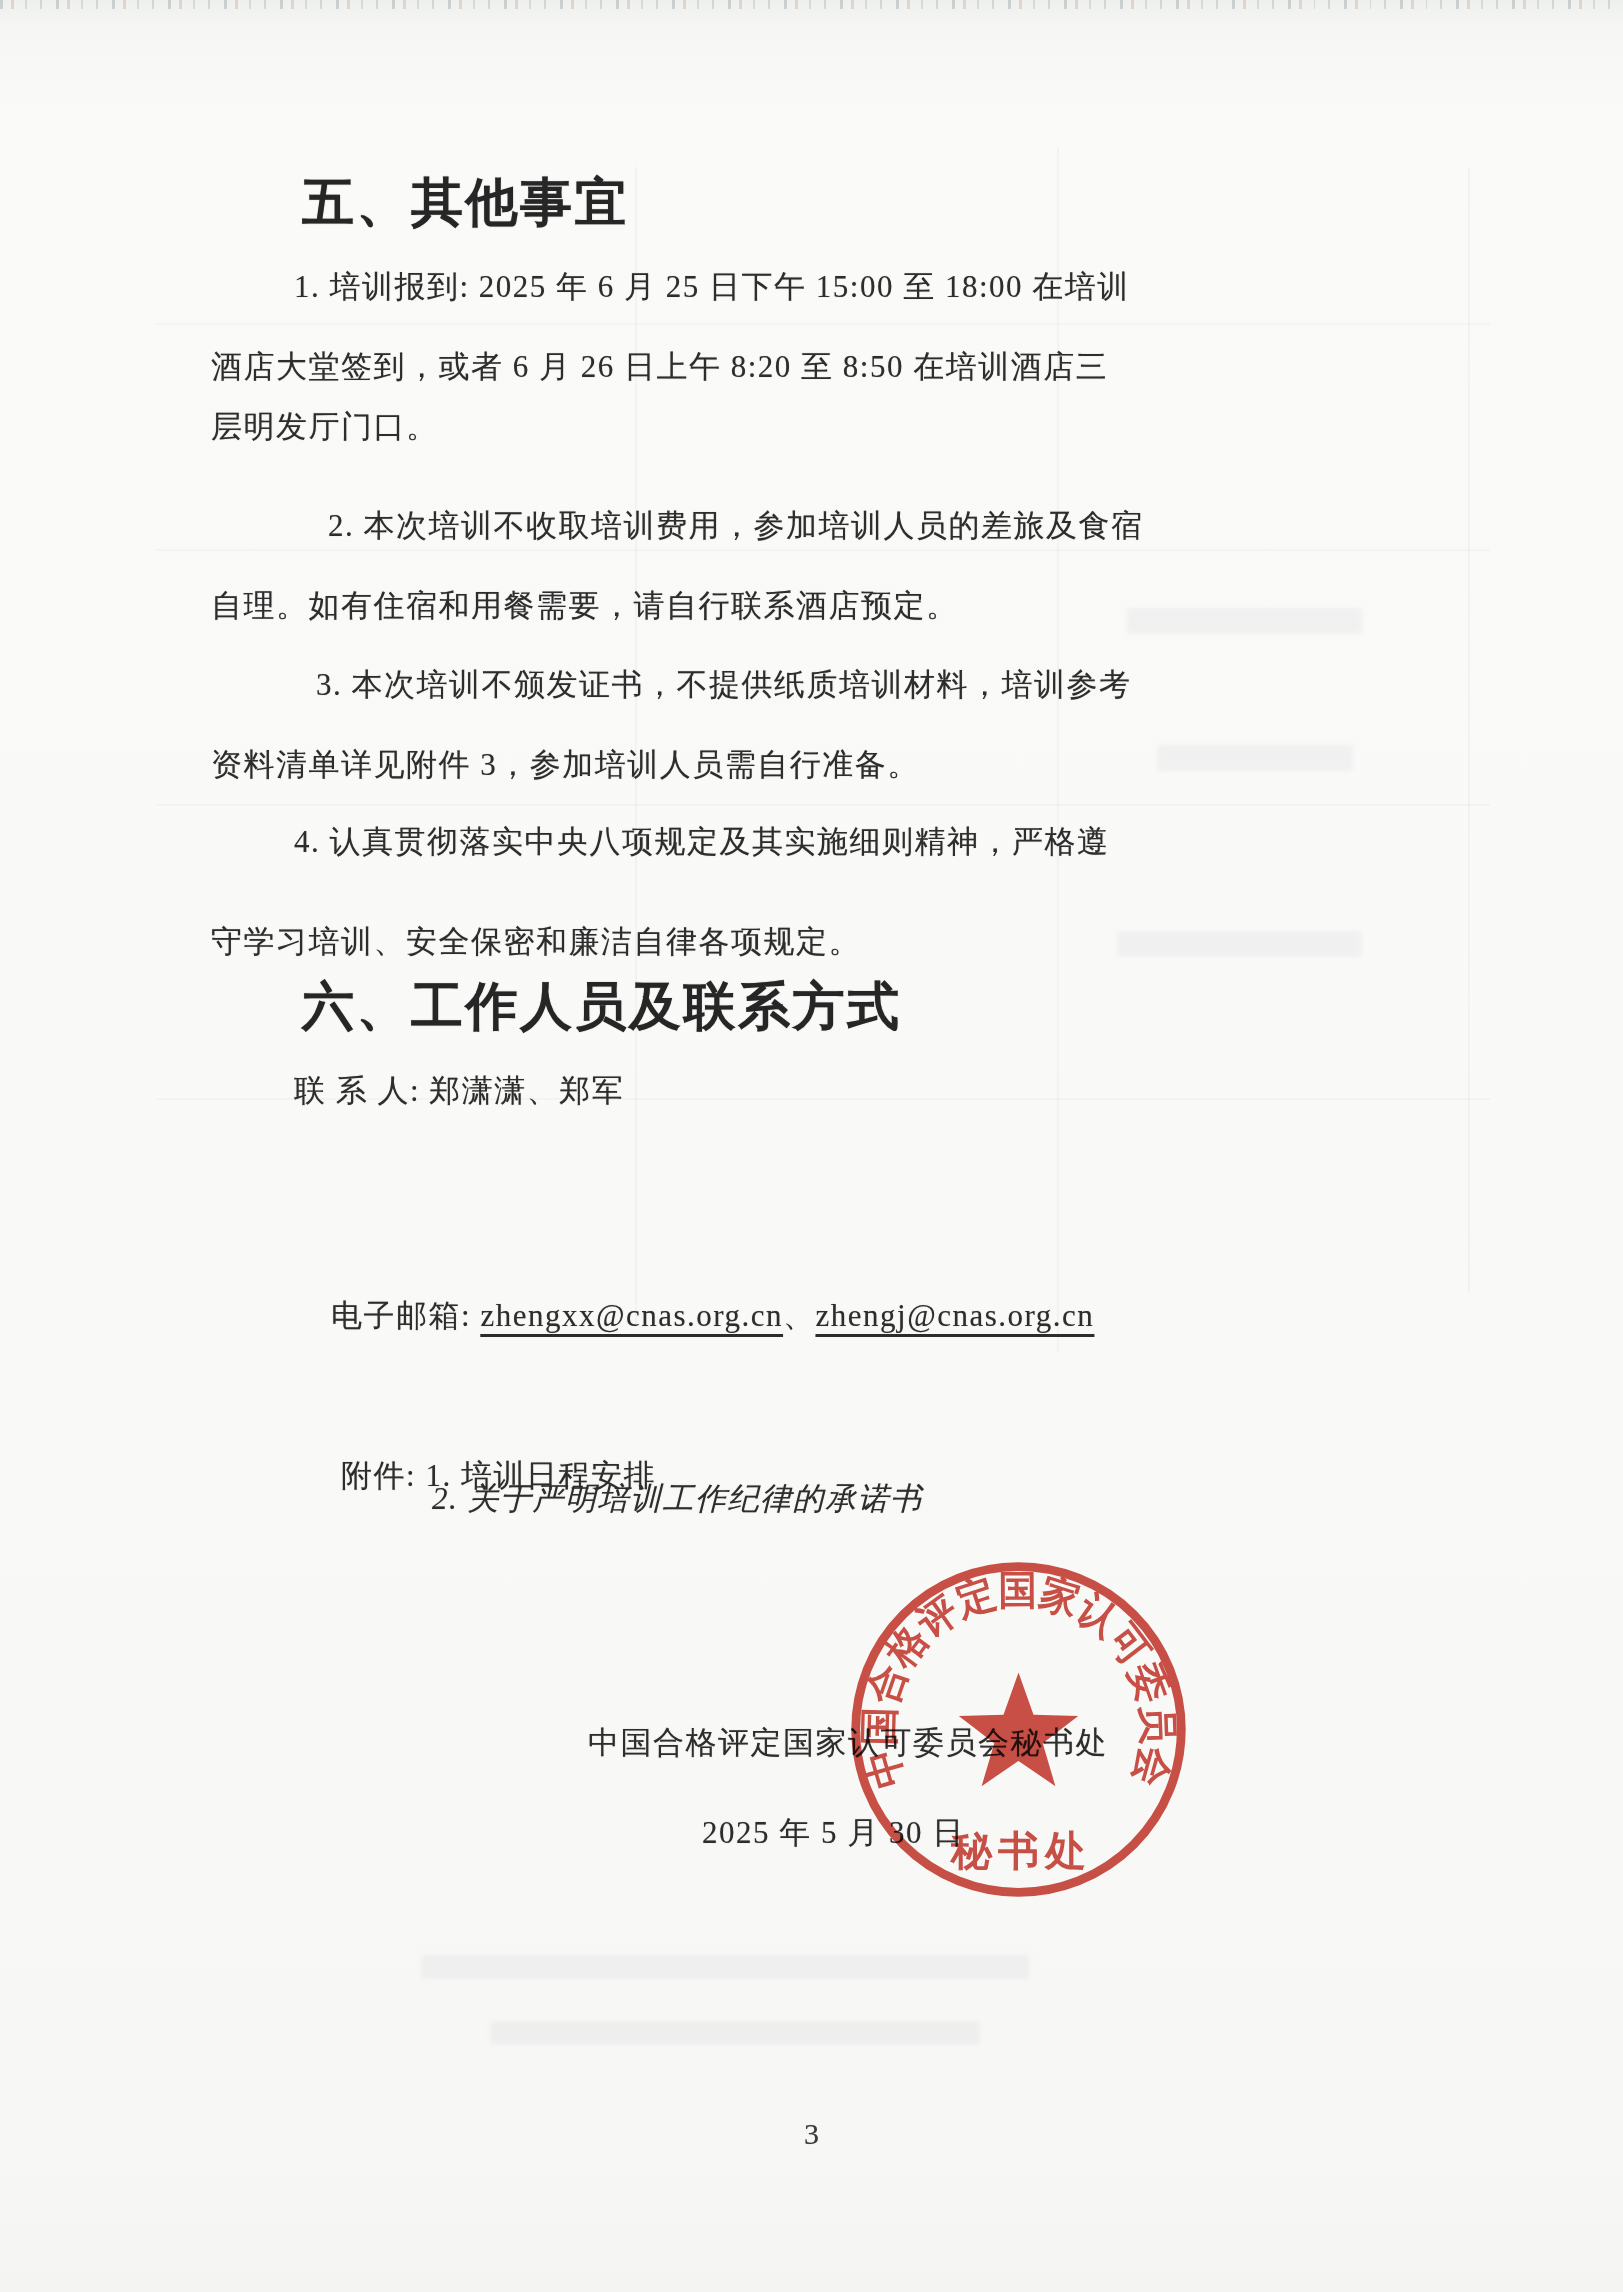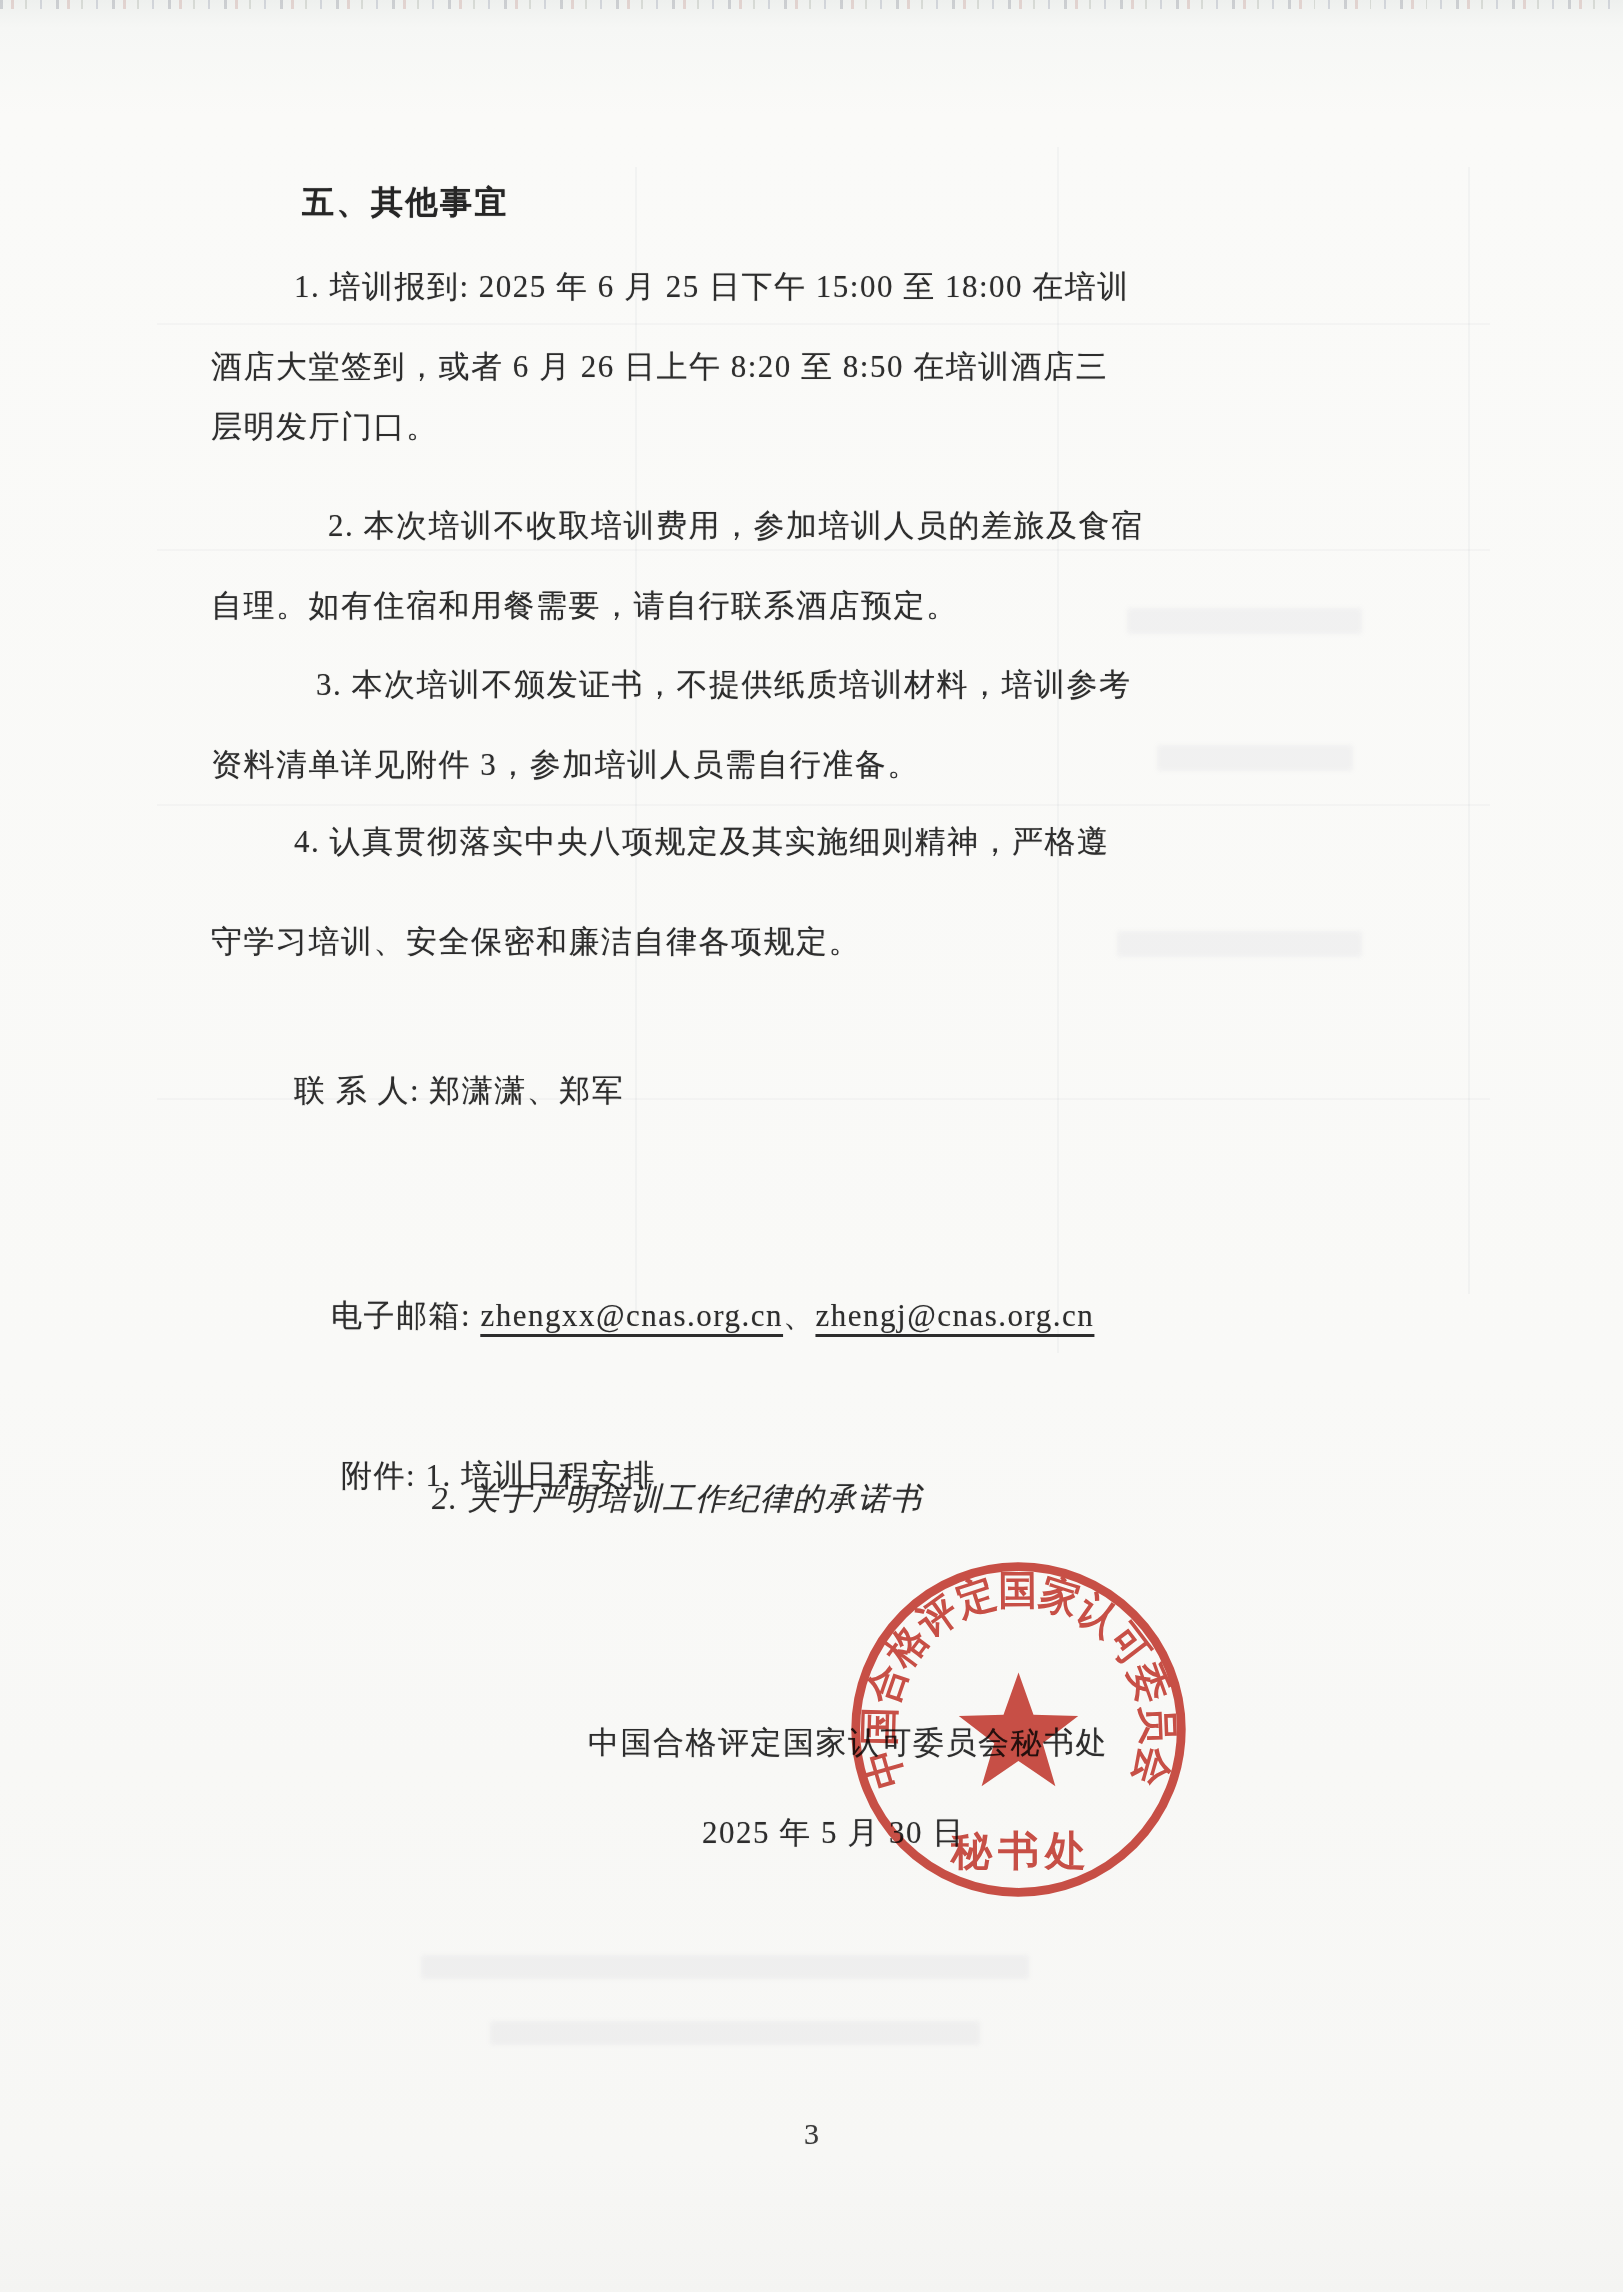--- a/index.html
+++ b/index.html
@@ -16,21 +16,21 @@
       rgba(160,70,60,.32) 10.8px 13.7px, rgba(0,0,0,0) 13.7px 25.5px,
       rgba(80,90,70,.28) 25.5px 27.4px, rgba(0,0,0,0) 27.4px 40px,
       rgba(60,70,110,.3) 40px 42px, rgba(0,0,0,0) 42px 56px);
   }
   .line {
     position:absolute; font-size:31px; line-height:59px; letter-spacing:1.5px;
     white-space:pre; text-shadow:0 0 1px rgba(45,45,45,.38);
   }
   .h {
     font-family:"Liberation Sans", sans-serif; font-weight:700;
-    font-size:32px; letter-spacing:2.5px; color:#262626;
+    font-size:52px; letter-spacing:2.5px; color:#262626;
     text-shadow:0 0 1px rgba(30,30,30,.5);
   }
   .u { text-decoration:underline; text-underline-offset:7.8px; text-decoration-thickness:2.5px; }
   .pagenum { position:absolute; top:2117px; left:0; width:100%; text-align:center;
     font-size:30px; letter-spacing:0; color:#3a3a3a; text-shadow:0 0 1px rgba(45,45,45,.35); }
   
   .gv { position:absolute; width:2px; background:rgba(110,120,145,.055); }
   .gh { position:absolute; height:2px; background:rgba(110,120,145,.045); }
   .gb { position:absolute; background:rgba(95,110,130,.06); filter:blur(2.9px); border-radius:2.9px; }
   
@@ -70,20 +70,21 @@
 
   <div class="line" style="left:284px; top:496px;margin-left:44px;">2. 本次培训不收取培训费用，参加培训人员的差旅及食宿</div>
   <div class="line" style="left:211px; top:576px;">自理。如有住宿和用餐需要，请自行联系酒店预定。</div>
 
   <div class="line" style="left:294px; top:655px;margin-left:22px;">3. 本次培训不颁发证书，不提供纸质培训材料，培训参考</div>
   <div class="line" style="left:211px; top:735px;">资料清单详见附件 3，参加培训人员需自行准备。</div>
 
   <div class="line" style="left:294px; top:812px;">4. 认真贯彻落实中央八项规定及其实施细则精神，严格遵</div>
   <div class="line" style="left:211px; top:892px;margin-top:20px;">守学习培训、安全保密和廉洁自律各项规定。</div>
 
+  <div class="line h" style="left:302px; top:977px;">六、工作人员及联系方式</div>
 
   <div class="line" style="left:294px; top:1061px;">联 系 人: 郑潇潇、郑军</div>
 
   <div class="line" style="left:294px; top:1227px;">
     <span>电子邮箱: </span><span class="u">zhengxx@cnas.org.cn</span><span>、</span><span class="u">zhengj@cnas.org.cn</span>
   </div>
 
   <div class="line" style="left:304px; top:1387px;">
     <span>附件: </span><span>1. 培训日程安排</span>
   </div>

